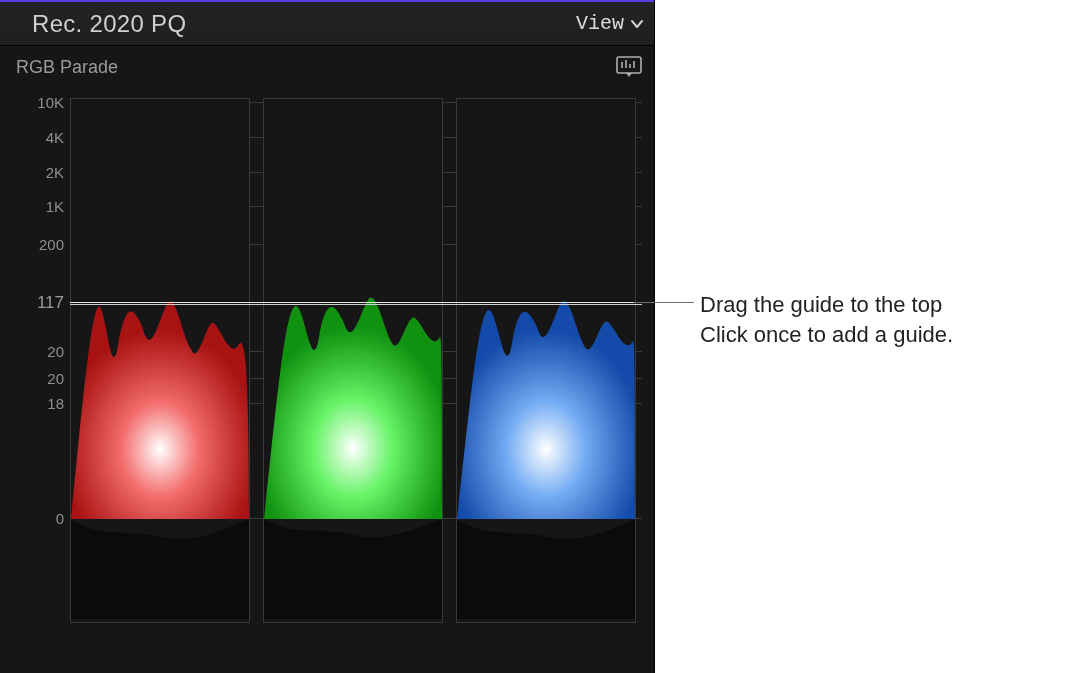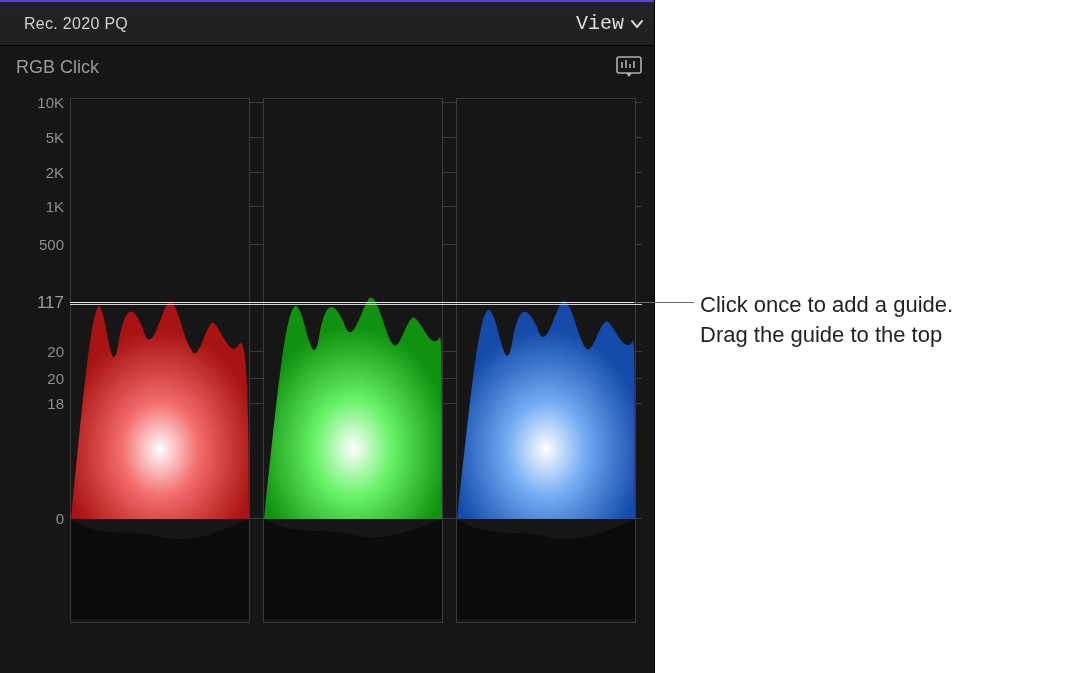--- a/index.html
+++ b/index.html
@@ -31,23 +31,23 @@
   .topbar {
     position: relative;
     height: 43px;
     background: linear-gradient(#232323, #1f1f1f);
     border-top: 2px solid #5a3ce8;
     border-bottom: 1px solid #000;
     display: flex;
     align-items: center;
   }
   .topbar .title {
-    font-size: 16px;
+    font-size: 24px;
     color: #cfcfcf;
-    padding-left: 24px;
+    padding-left: 32px;
     letter-spacing: .3px;
   }
   .topbar .view {
     position: absolute;
     right: 10px;
     top: 0;
     height: 43px;
     display: flex;
     align-items: center;
     gap: 6px;
@@ -182,40 +182,40 @@
         <span>View</span>
         <span>
           <svg width="14" height="14" viewBox="0 0 14 14">
               <path d="M2 4 L7 10 L12 4" fill="none" stroke="#cfcfcf" stroke-width="2" stroke-linecap="round" stroke-linejoin="round"></path>
             </svg>
         </span>
       </div>
     </div>
 
     <div class="subrow">
-      <span class="subtitle">RGB Click</span>
+      <span class="subtitle">RGB Parade</span>
       <span class="scope-icon">
         <svg width="26" height="22" viewBox="0 0 26 22">
           <rect x="1" y="1" width="24" height="16" rx="2" fill="none" stroke="#aeaeae" stroke-width="1.6"></rect>
           <line x1="6" y1="12" x2="6" y2="6" stroke="#aeaeae" stroke-width="1.6"></line>
           <line x1="10" y1="12" x2="10" y2="4" stroke="#aeaeae" stroke-width="1.6"></line>
           <line x1="14" y1="12" x2="14" y2="8" stroke="#aeaeae" stroke-width="1.6"></line>
           <line x1="18" y1="12" x2="18" y2="5" stroke="#aeaeae" stroke-width="1.6"></line>
           <path d="M10 17 L13 21 L16 17 Z" fill="#aeaeae"></path>
         </svg>
       </span>
     </div>
 
     <div class="chart-area">
 
       <span class="yaxis-label" style="top:6px">10K</span>
-      <span class="yaxis-label" style="top:41px">5K</span>
+      <span class="yaxis-label" style="top:41px">4K</span>
       <span class="yaxis-label" style="top:76px">2K</span>
       <span class="yaxis-label" style="top:110px">1K</span>
-      <span class="yaxis-label" style="top:148px">500</span>
+      <span class="yaxis-label" style="top:148px">200</span>
       <span class="guide-value" style="top:205px">117</span>
       <span class="yaxis-label" style="top:255px">20</span>
       <span class="yaxis-label" style="top:282px">20</span>
       <span class="yaxis-label" style="top:307px">18</span>
       <span class="yaxis-label" style="top:422px">0</span>
 
       <div class="plot-region">
 
         <div class="grid-line" style="top:4px"></div>
         <div class="grid-line" style="top:39px"></div>
@@ -278,16 +278,16 @@
 
       <div class="guide" style="top:214px;"></div>
       <div class="guide-line-highlight" style="top:216px; border-top-color:#cfcfcf;"></div>
 
     </div>
   </div>
 
   <div class="callout-line" style="left:634px; top:302px; width:60px;"></div>
 
   <div class="callout">
+    <div>Drag the guide to the top</div>
     <div>Click once to add a guide.</div>
-    <div>Drag the guide to the top</div>
   </div>
 </div>
 
 </body></html>

